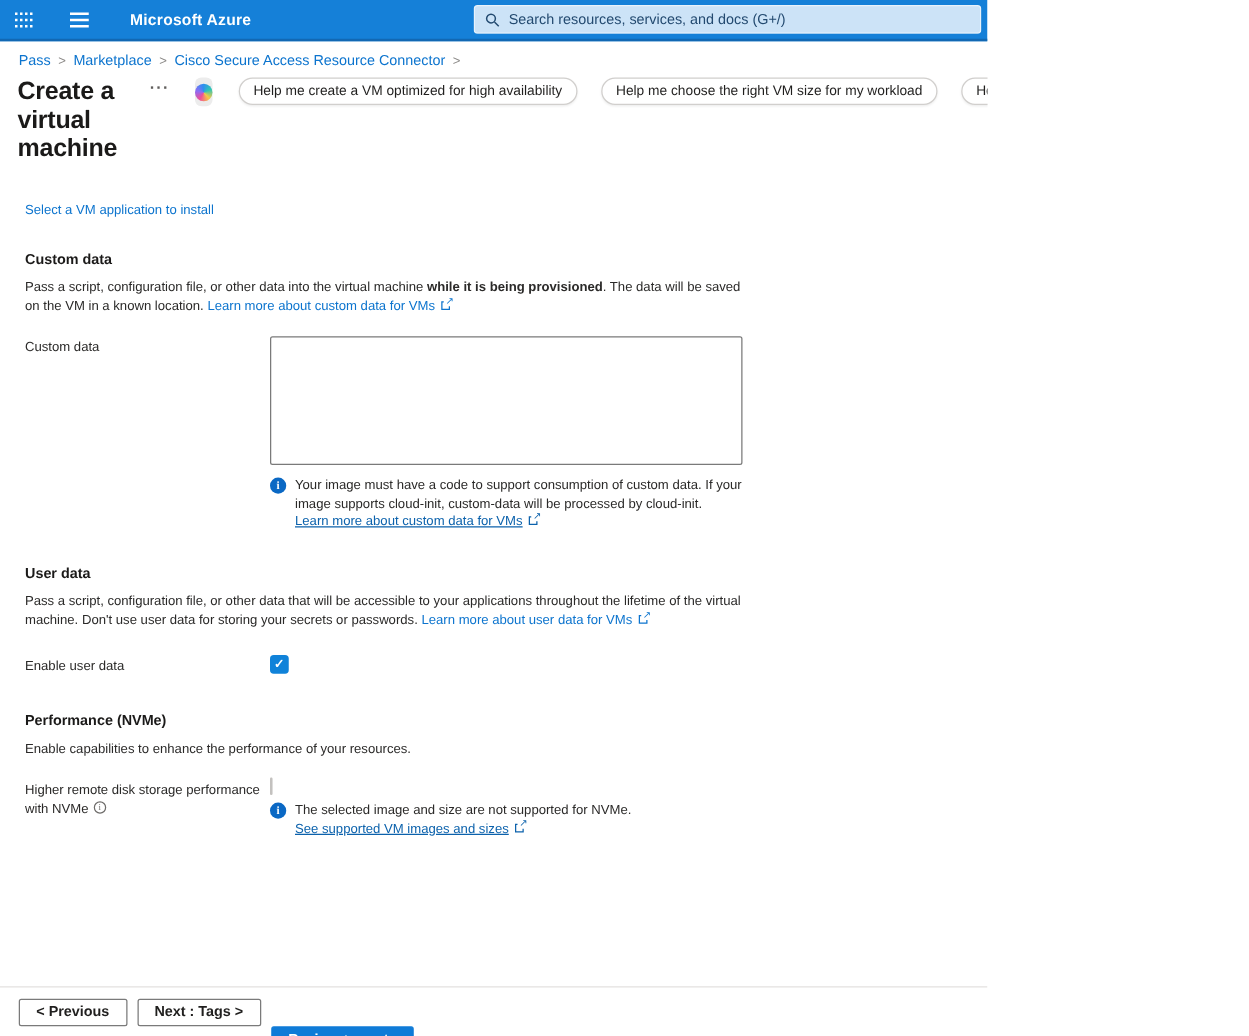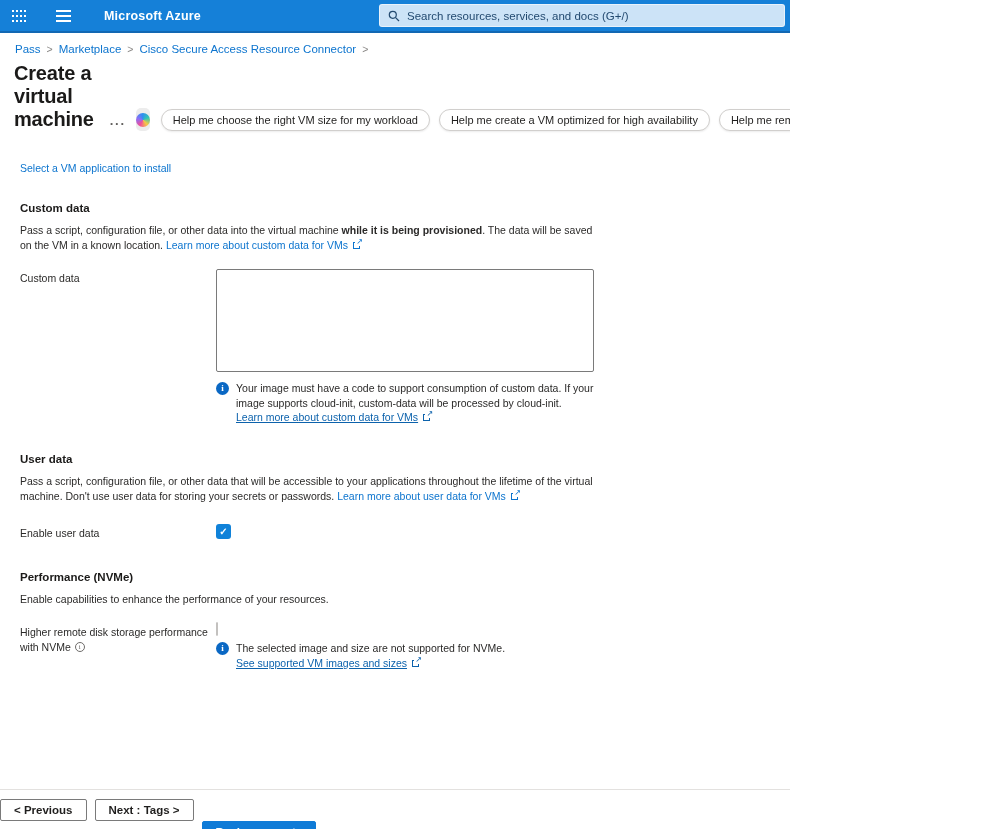--- a/index.html
+++ b/index.html
@@ -32,21 +32,21 @@
   .search input{flex:1;border:none;outline:none;background:transparent;font-family:inherit;
                 font-size:11.5px;color:var(--search-text);}
   .search input::placeholder{color:var(--search-text);opacity:1;}
 
   
   .crumbs{padding:10px 0 2px 15px;font-size:11.5px;flex:none;}
   .crumb{color:var(--link);text-decoration:none;cursor:pointer;}
   .sep{color:#8a8886;margin:0 6px;font-size:10.5px;}
 
   
-  .titlerow{flex:none;display:flex;align-items:flex-end;padding:5px 0 9px 14px;}
+  .titlerow{flex:none;display:flex;align-items:flex-start;padding:5px 0 9px 14px;gap:10px;}
   .titlerow h1{font-size:20px;font-weight:700;color:var(--heading);letter-spacing:-.2px;}
   .more{color:#605e5c;font-size:13px;font-weight:700;margin:0 10px 0 16px;cursor:pointer;letter-spacing:1px;}
   .copilot{width:23px;height:23px;border-radius:5px;background:#ececec;display:flex;align-items:center;
            justify-content:center;cursor:pointer;margin-right:11px;}
   .copilot .swirl{width:14px;height:14px;border-radius:50%;
       background:conic-gradient(from 210deg,#f04e98,#8f6df4,#2e8ef1,#30c6b2,#f7c844,#f04e98);}
   .pill{font-family:inherit;font-size:11px;color:#201f1e;background:#fff;border:1px solid #d1cfcd;
         border-radius:11px;padding:4px 11px;margin-right:9px;cursor:pointer;box-shadow:0 1px 2px rgba(0,0,0,.08);white-space:nowrap;}
 
   
@@ -84,21 +84,21 @@
          position:relative;vertical-align:-1px;margin-left:4px;}
   .oinfo::after{content:"i";position:absolute;left:0;top:0;width:8px;height:8px;color:#6e6c6a;
       font-size:7px;line-height:9px;text-align:center;font-family:"Liberation Serif",serif;}
 
   .ext{display:inline-block;position:relative;width:7px;height:7px;border:1px solid currentColor;
        margin-left:5px;vertical-align:0;}
   .ext::after{content:"↗";position:absolute;top:-5px;right:-4px;font-size:8px;line-height:1;background:#fff;padding-left:1px;}
 
   
   .footer{flex:none;height:40px;border-top:1px solid var(--divider);display:flex;align-items:center;
-          gap:8px;background:#fff;}
+          padding-left:15px;gap:8px;background:#fff;}
   .btn{font-family:inherit;font-size:11.5px;font-weight:600;color:#201f1e;background:#fff;
        border:1px solid #7a7a7a;border-radius:2px;height:22px;padding:0 13px;cursor:pointer;}
   .btn.primary{background:var(--primary-btn);border-color:var(--primary-btn);color:#fff;font-weight:700;margin-top:44px;}
 </style>
 </head>
 <body>
 
 <div class="app">
 
   <header class="topbar">
@@ -121,22 +121,22 @@
   <nav class="crumbs">
     <a class="crumb">Pass</a><span class="sep">&gt;</span><a class="crumb">Marketplace</a><span class="sep">&gt;</span><a class="crumb">Cisco Secure Access Resource Connector</a><span class="sep">&gt;</span>
   </nav>
 
   <div class="titlerow">
     <h1>Create a virtual machine</h1>
     <div class="more">···</div>
     <div class="copilot">
         <span class="swirl"></span>
       </div>
+    <button class="pill">Help me create a VM optimized for high availability</button>
     <button class="pill">Help me choose the right VM size for my workload</button>
-    <button class="pill">Help me create a VM optimized for high availability</button>
     <button class="pill">Help me remote a low cost VM</button>
   </div>
 
   <main class="content">
 
 
     <a class="link selectapp">Select a VM application to install</a>
 
     <h3>Custom data</h3>
     <p>

